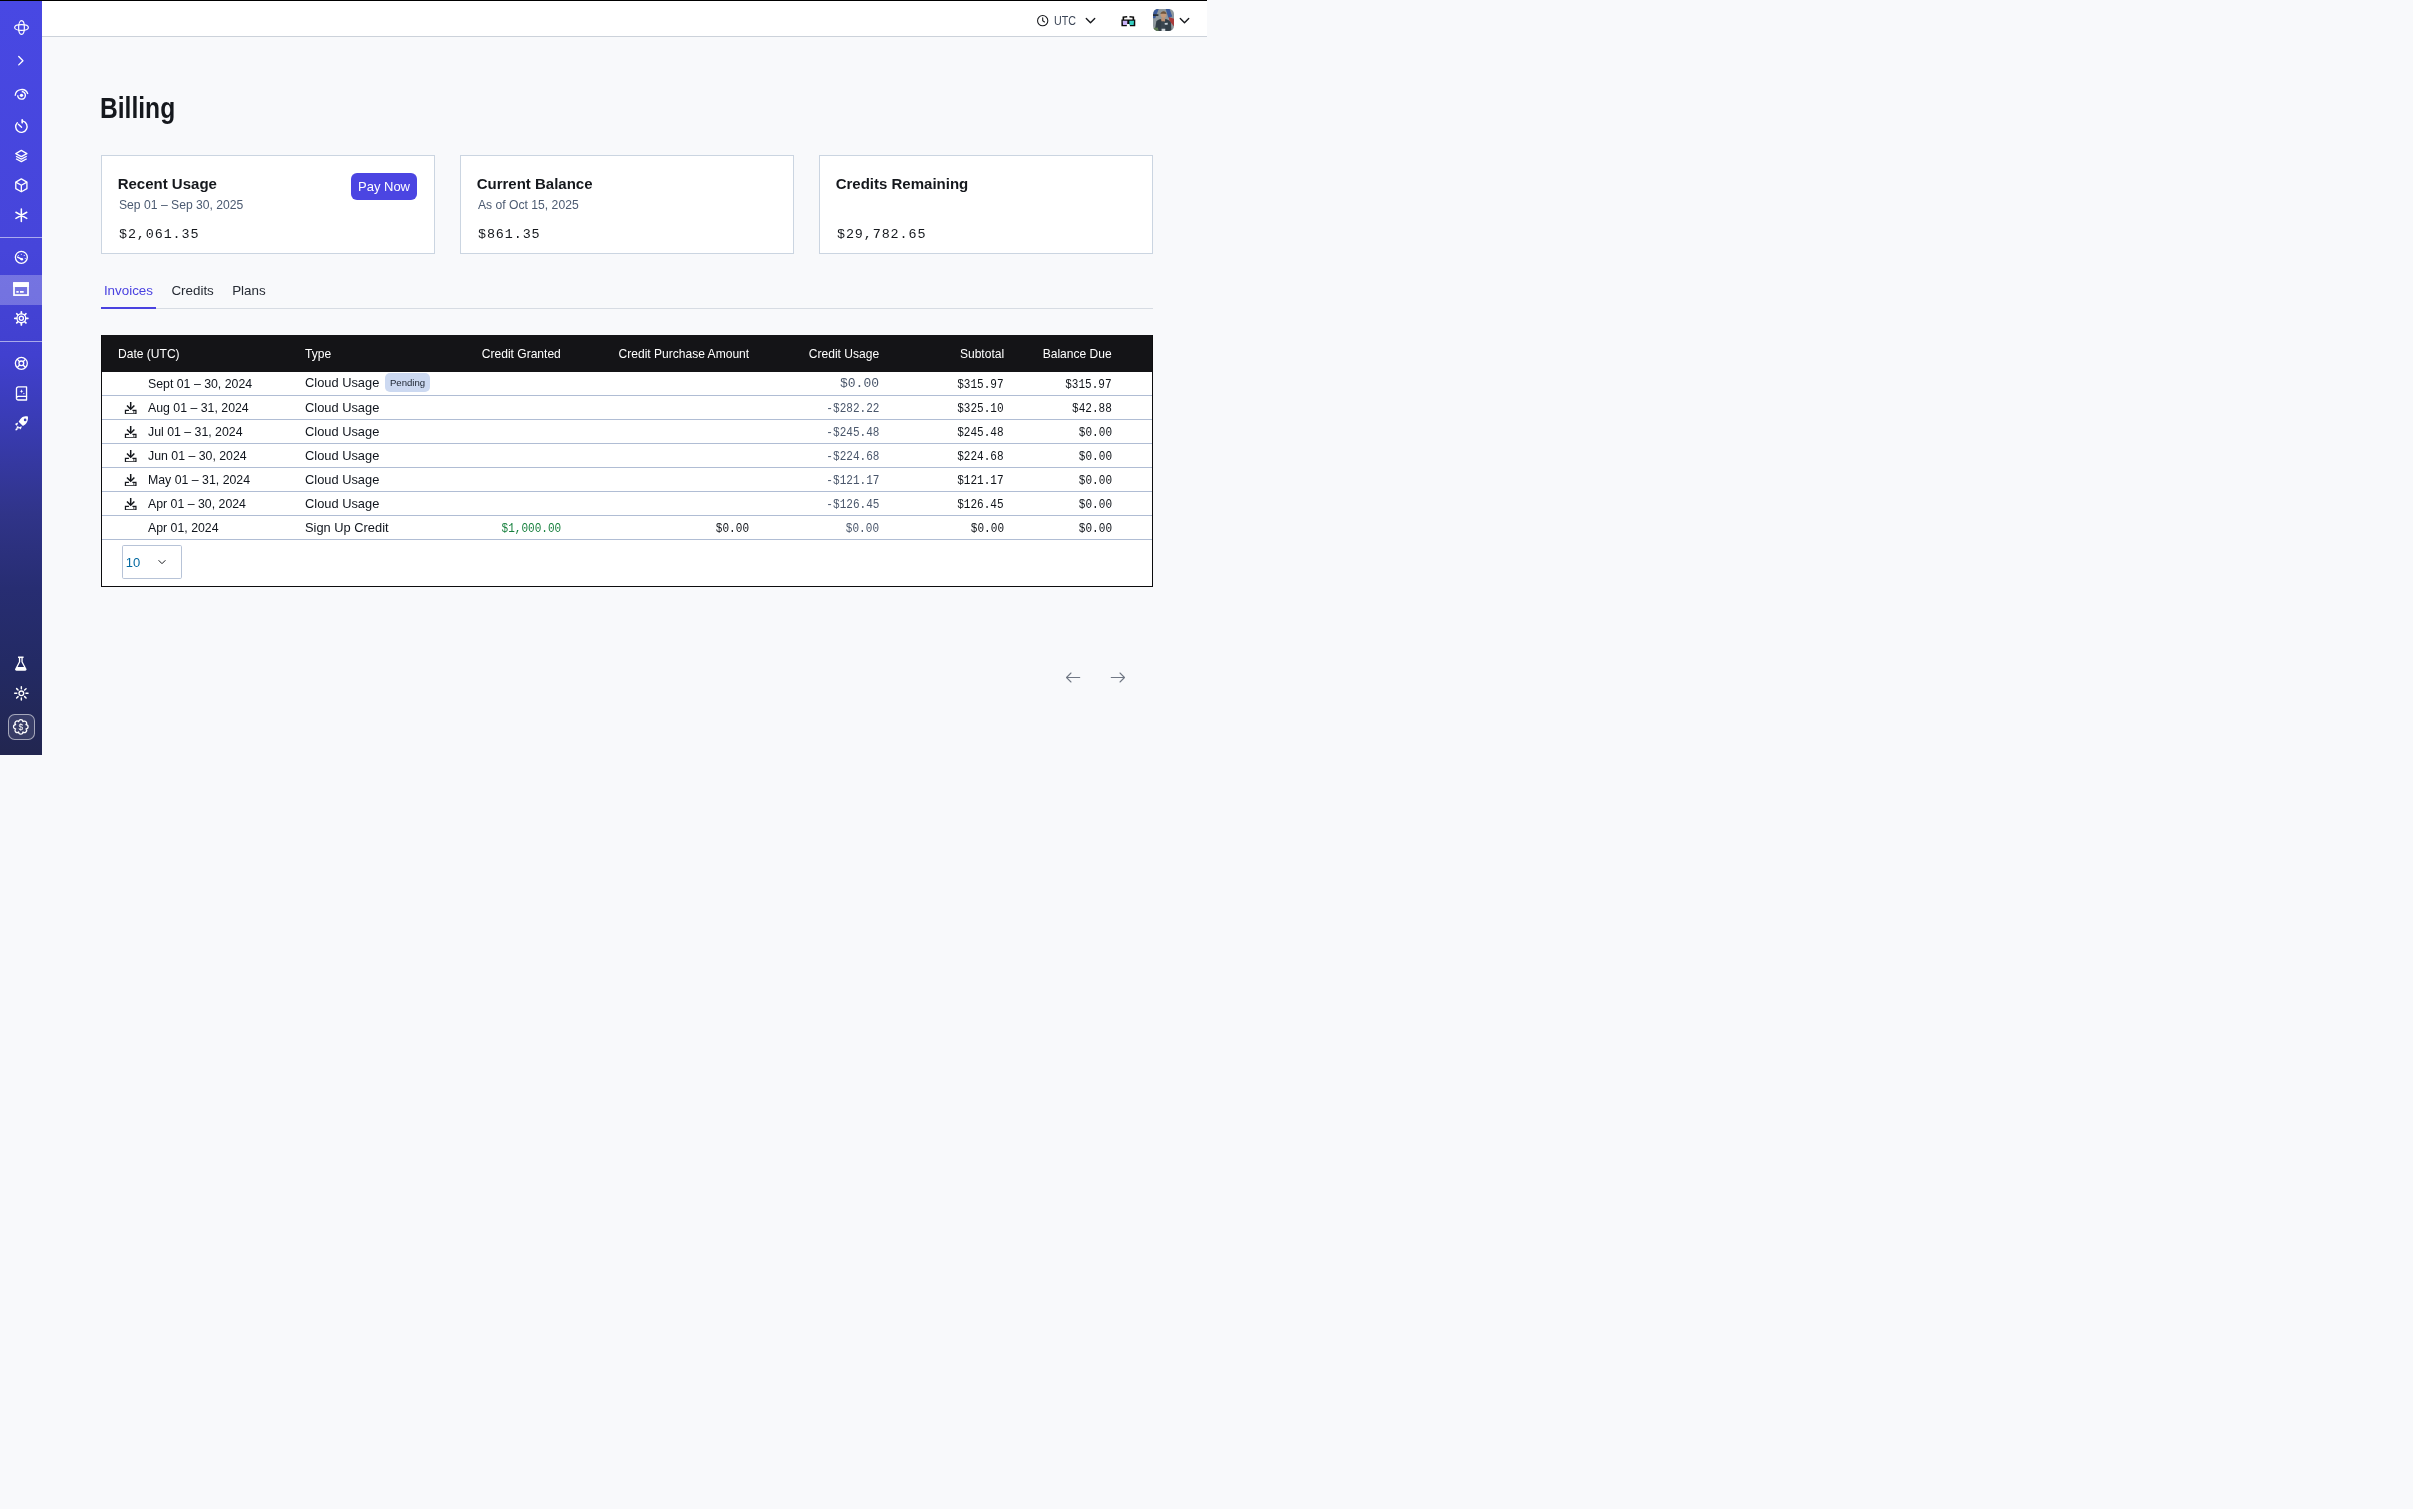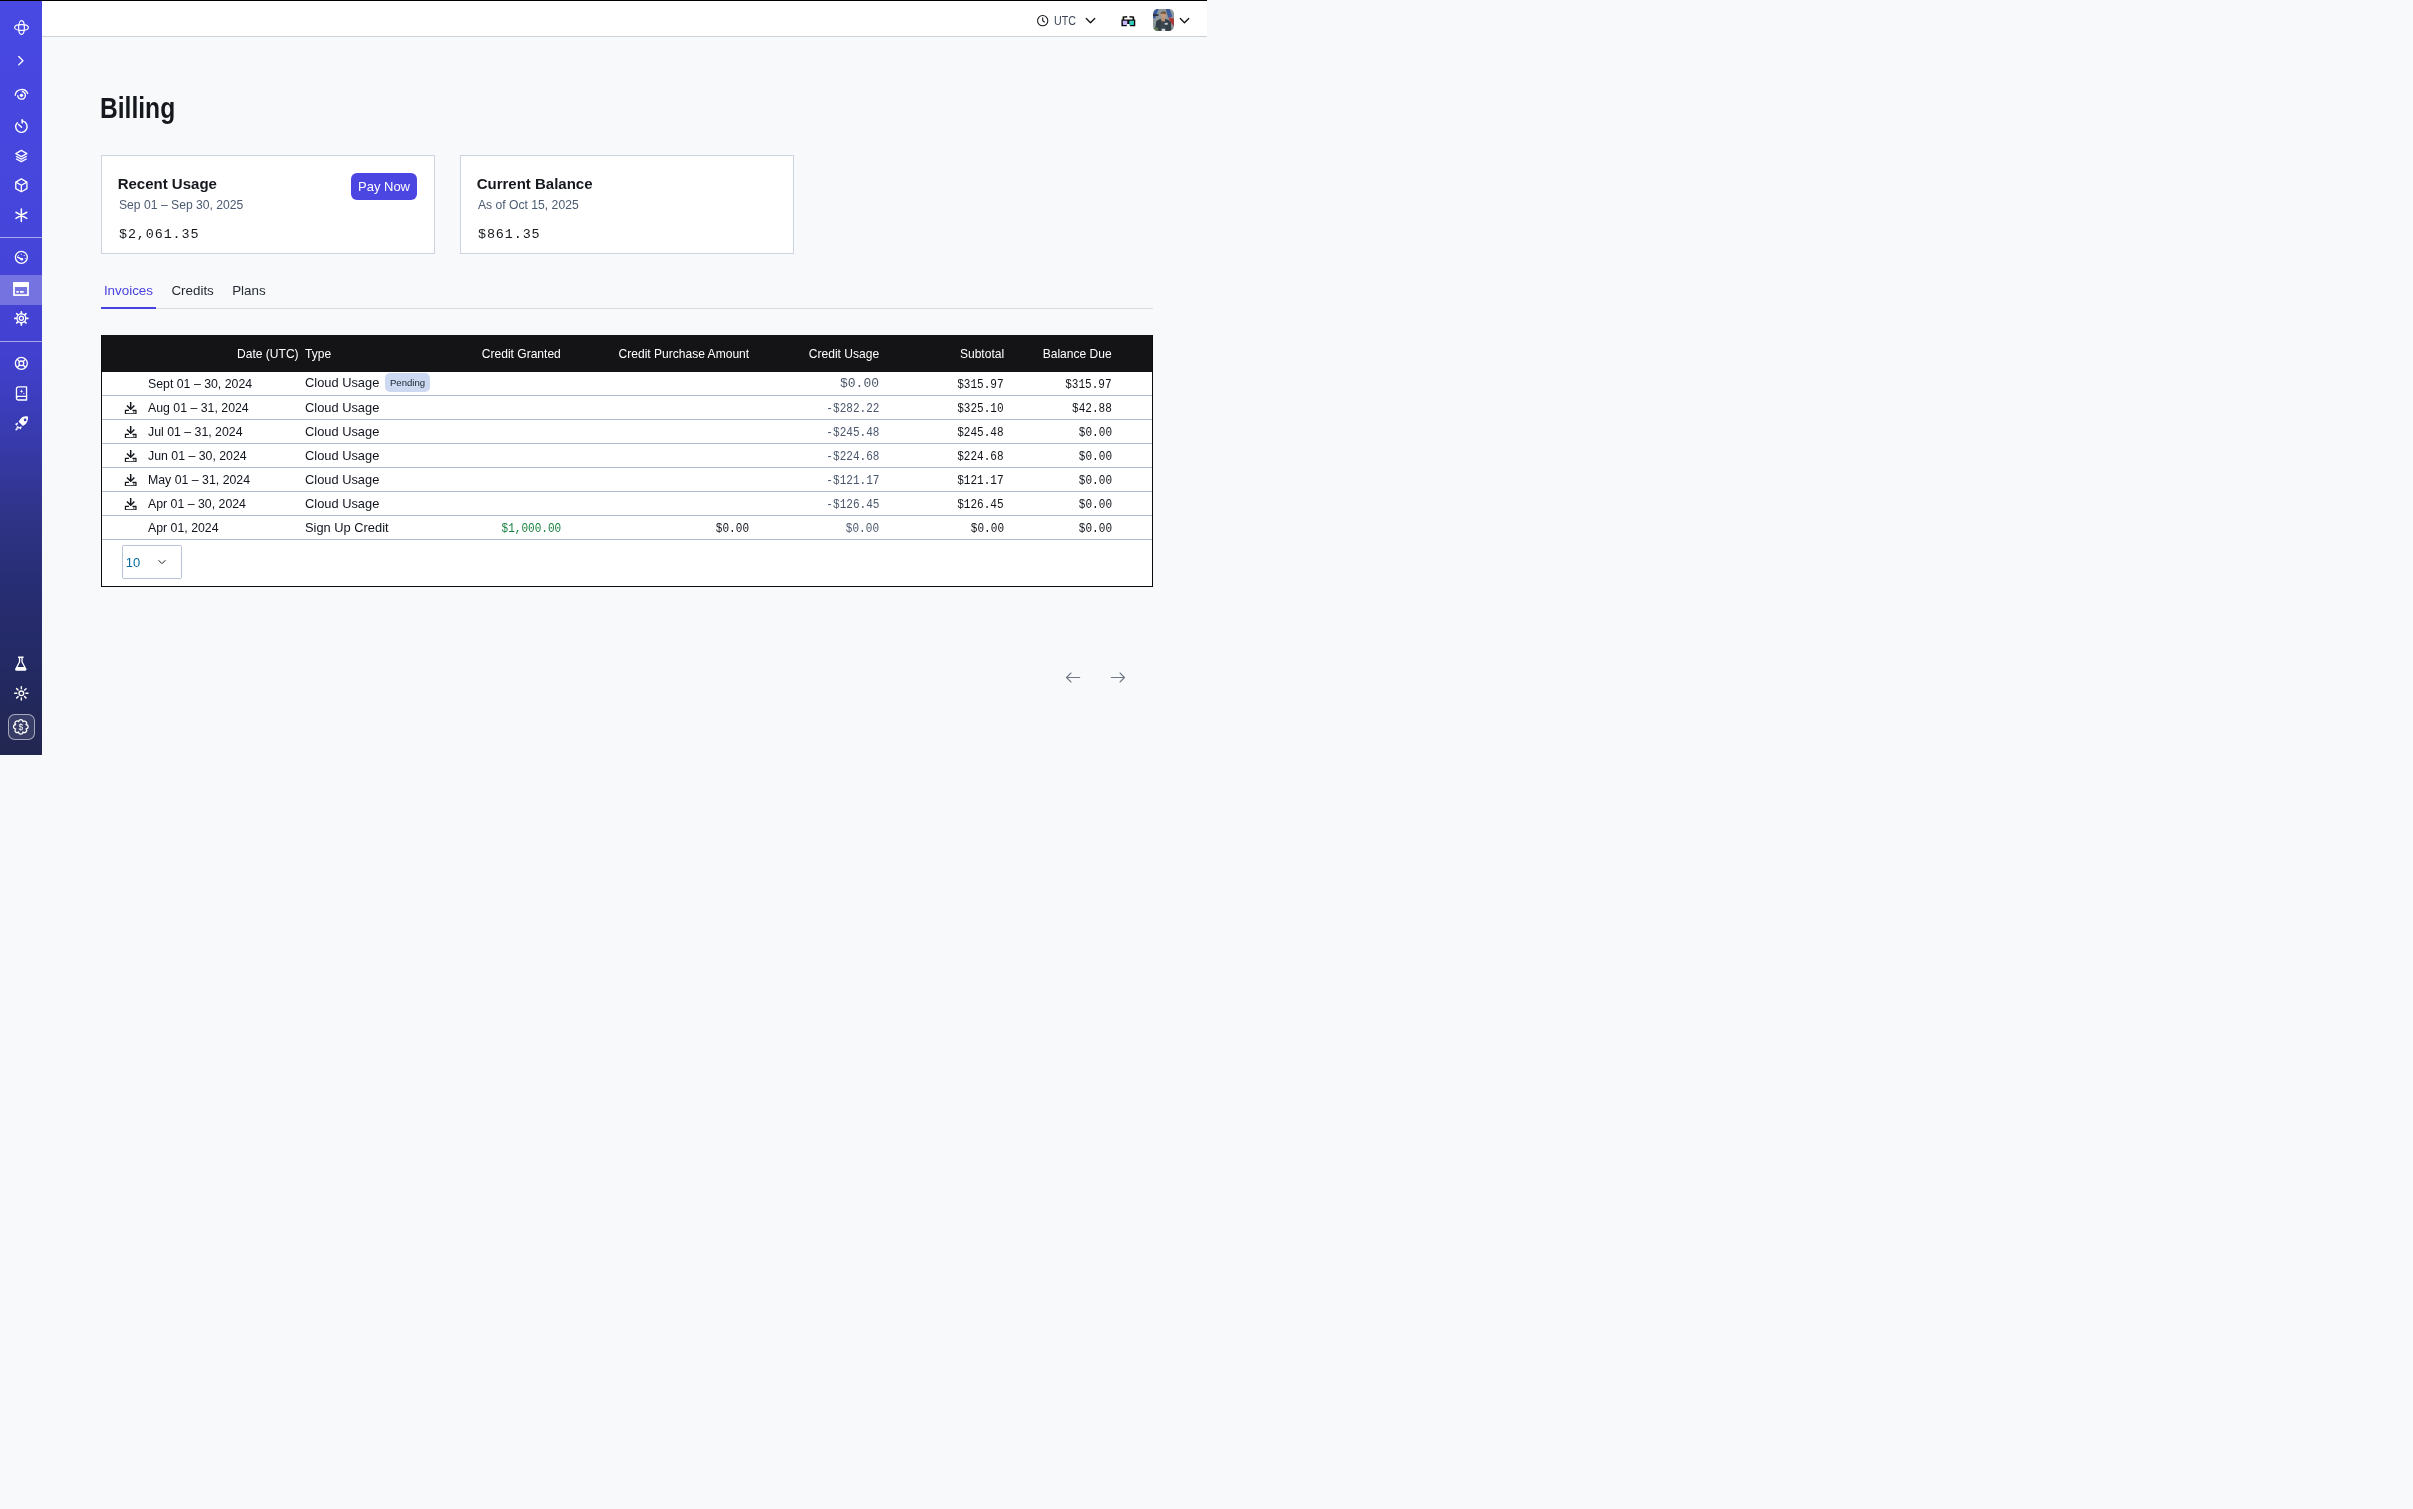--- a/index.html
+++ b/index.html
@@ -32,21 +32,21 @@
 .tab.active { color:#4a42e0; border-bottom:2.5px solid #4a42e0; }
 
 .hx { display:inline-block; transform:scaleX(0.9); transform-origin:0 50%; }
 .hxr { display:inline-block; transform:scaleX(0.9); transform-origin:100% 50%; }
 .dt { display:inline-block; transform:scaleX(0.92); transform-origin:0 50%; white-space:nowrap; }
 .m { display:inline-block; transform:scaleX(0.85); transform-origin:100% 50%; }
 
 #tbl { position:absolute; left:101px; top:335px; width:1052px; background:#fff; border-left:1.7px solid #0c0c0e; border-right:1.7px solid #0c0c0e; border-bottom:1.7px solid #0c0c0e; }
 .trow { display:grid; grid-template-columns:203px 133px 123px 188px 130px 125px 147px; align-items:center; }
 #thead { background:#141417; color:#fff; height:37px; font-size:13.4px; }
-.c1h { padding-left:16px;text-align:right; }
+.c1h { padding-left:16px; }
 .r { height:24px; border-bottom:0.8px solid #b0bdd4; font-size:13.4px; color:#10151d; }
 .r:last-of-type { border-bottom:0.8px solid #b0bdd4; }
 .c { overflow:visible; white-space:nowrap; }
 .c3,.c4,.c5,.c6,.c7 { text-align:right; }
 .c7 { padding-right:39px; }
 .mono { font-family:"Liberation Mono",monospace; font-size:13px; }
 .m { font-family:"Liberation Mono",monospace; font-size:13px; }
 .cu { color:#49566b; }
 .dk { color:#0e1218; }
 .grn { color:#157f3c; }
@@ -270,20 +270,24 @@
     <h2>Recent Usage</h2>
     <div class="sub">Sep 01 – Sep 30, 2025</div>
     <div class="amt">$2,061.35</div>
     <div id="paynow">Pay Now</div>
   </div>
   <div class="card" style="left:460px;">
     <h2>Current Balance</h2>
     <div class="sub">As of Oct 15, 2025</div>
     <div class="amt">$861.35</div>
   </div>
+  <div class="card" style="left:819px;">
+    <h2>Credits Remaining</h2>
+    <div class="amt">$29,782.65</div>
+  </div>
 
   <div id="tabs">
     <div class="tab active">Invoices</div>
     <div class="tab">Credits</div>
     <div class="tab">Plans</div>
   </div>
 
   <div id="tbl">
     <div class="trow" id="thead">
       <div class="c c1 c1h"><span class="hx">Date (UTC)</span></div>

